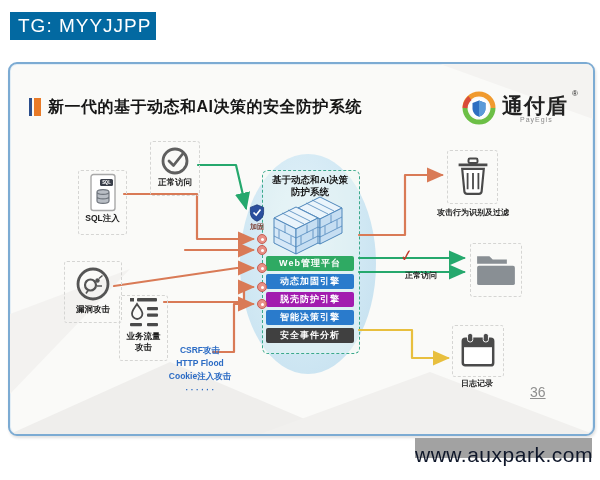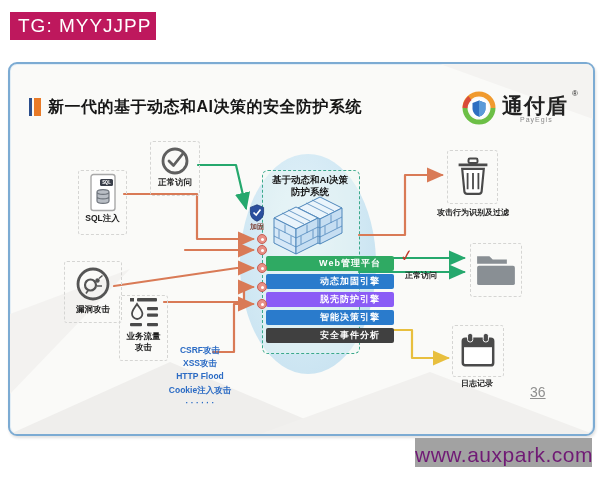--- a/index.html
+++ b/index.html
@@ -5,26 +5,26 @@
   html,body{margin:0;padding:0;}
   body{
     width:600px;height:480px;position:relative;overflow:hidden;
     background:#ffffff;
     font-family:"Liberation Sans","DejaVu Sans",sans-serif;
   }
   .abs{position:absolute;}
   
   .tg-box{
     left:10px;top:12px;width:138px;height:28px;
-    background:#be185d;color:#fff;font-size:19px;line-height:28px;
+    background:#0369a1;color:#fff;font-size:19px;line-height:28px;
     padding-left:8px;letter-spacing:1px;
   }
   .site-box{
-    left:415px;top:438px;width:177px;height:29px;
-    background:#a2a2a2;color:#701a75;font-size:21px;line-height:33px;
+    left:415px;top:438px;width:177px;height:20px;
+    background:#a2a2a2;color:#0f172a;font-size:21px;line-height:33px;
     text-align:center;letter-spacing:0.5px;
   }
   
   .slide{
     left:8px;top:62px;width:583px;height:370px;
     background:#fafaf8;border:2px solid #7cabd3;border-radius:9px;
     box-shadow:0 0 0 1px #e3eef6 inset, 1px 2px 3px rgba(0,0,0,0.12);
     overflow:hidden;
   }
   .decor{left:0;top:0;width:583px;height:370px;z-index:0;}
@@ -50,21 +50,21 @@
     left:252px;top:106px;width:96px;height:182px;z-index:2;
     border:1.5px dashed #3aa98c;border-radius:6px;
     background:rgba(238,249,245,0.45);
   }
   .center-title{left:252px;top:110px;width:96px;z-index:4;text-align:center;
     font-size:9.5px;font-weight:bold;color:#161616;line-height:12px;}
   .cube{left:258px;top:132px;z-index:3;}
   .module{
     left:256px;width:88px;height:15px;z-index:4;border-radius:2px;
     color:#fff;font-size:9px;font-weight:bold;text-align:center;line-height:15px;
-    letter-spacing:1px;white-space:nowrap;padding-left:40px;
+    letter-spacing:1px;white-space:nowrap;
   }
   .shield{left:239px;top:140px;z-index:5;}
   .shield-label{left:234px;top:158px;width:26px;z-index:5;text-align:center;
     font-size:7px;font-weight:bold;color:#7c4034;}
   .badge{
     width:10px;height:10px;border-radius:50%;z-index:5;left:247px;
     background:#e89086;border:1px solid #c65f54;box-sizing:border-box;
   }
   .badge::after{
     content:"";position:absolute;left:3px;top:3px;width:3px;height:3px;
@@ -137,21 +137,21 @@
         <path d="M6,27 L28,38 M6,36 L28,47 M28,38 L50,27 M28,47 L50,36 M14,13 L36,24 M20,10 L42,21" fill="none" stroke="#4e87bb" stroke-width="0.8"></path>
         <path d="M17,24.5 V33 M11,30 V38 M23,36 V44 M39,24.5 V33 M45,30 V38 M33,36 V44" fill="none" stroke="#4e87bb" stroke-width="0.8"></path>
       </g>
     </defs>
     <use href="#cubeg" x="24" y="-6"></use>
     <use href="#cubeg" x="0" y="4"></use>
   </svg>
 
   <div class="abs module" style="top: 192px; background: rgb(47, 170, 99);">Web管理平台</div>
   <div class="abs module" style="top: 210px; background: rgb(42, 123, 204);">动态加固引擎</div>
-  <div class="abs module" style="top: 228px; background: #8b5cf6;">脱壳防护引擎</div>
+  <div class="abs module" style="top: 228px; background: #a21caf;">脱壳防护引擎</div>
   <div class="abs module" style="top: 246px; background: rgb(42, 123, 204);">智能决策引擎</div>
   <div class="abs module" style="top: 264px; background: #404040;">安全事件分析</div>
 
   <svg class="abs shield" width="16" height="18" viewBox="0 0 16 18">
     <path d="M8 0.8 L14.6 3.4 V8.4 C14.6 13.2 11.2 16 8 17.2 C4.8 16 1.4 13.2 1.4 8.4 V3.4 Z" fill="#2b4f9e" stroke="#1d3a78" stroke-width="0.8"></path>
     <polyline points="4.5,8.5 7.2,11 11.5,5.5" fill="none" stroke="#fff" stroke-width="1.6"></polyline>
   </svg>
   <div class="abs shield-label">加固</div>
 
   <div class="abs badge" style="top:170px"></div>
@@ -230,21 +230,20 @@
       <rect x="21" y="26" width="11" height="3.2" rx="1" fill="#4a4a4a"></rect>
     </svg>
     <div class="node-label">
       <div>业务流量</div>
       <div>攻击</div>
     </div>
   </div>
 
   <div class="abs attack-list">
     <div>CSRF攻击</div>
-    <div>XSS攻击</div>
     <div>HTTP Flood</div>
     <div>Cookie注入攻击</div>
     <div>· · · · · ·</div>
   </div>
 
   <div class="abs node" style="left:437px;top:86px;width:49px;height:52px;justify-content:center;">
     <svg width="36" height="42" viewBox="0 0 40 44">
       <rect x="15" y="1.5" width="10" height="5" rx="1.5" fill="none" stroke="#4a4a4a" stroke-width="2.2"></rect>
       <line x1="4" y1="8.5" x2="36" y2="8.5" stroke="#4a4a4a" stroke-width="3"></line>
       <path d="M8 13 h24 l-2.4 25 a3 3 0 0 1 -3 2.7 h-13.2 a3 3 0 0 1 -3 -2.7 Z" fill="#fff" stroke="#4a4a4a" stroke-width="2.4"></path>

